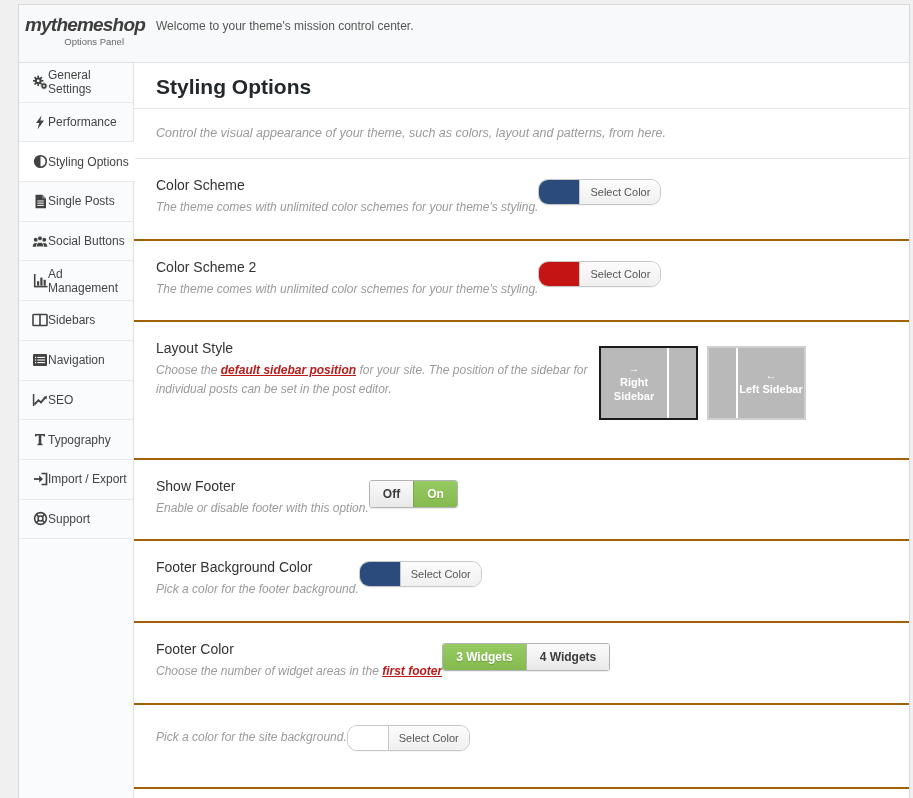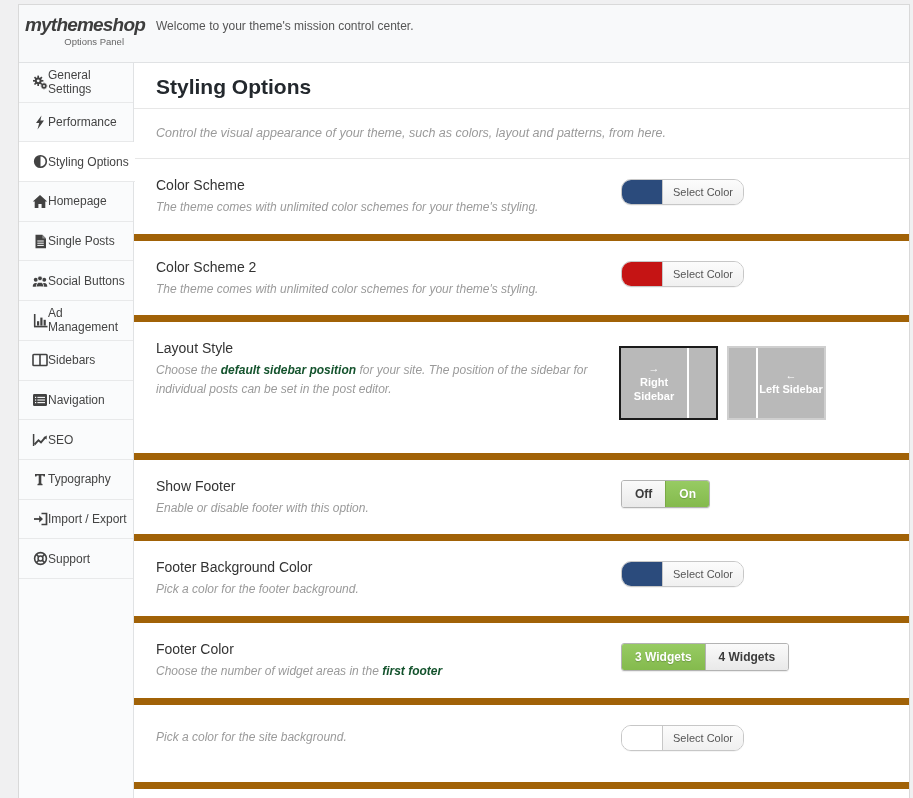--- a/index.html
+++ b/index.html
@@ -46,31 +46,31 @@
   .content { flex:1; background:#fff; display:flex; flex-direction:column; }
   .sec-title {
     height:46px; padding:12px 0 0 22px; border-bottom:1px solid #e7e7e7;
     font-size:21px; font-weight:bold; color:#23282d;
   }
   .sec-sub {
     height:50px; padding:17px 22px 0 22px; border-bottom:1px solid #e7e7e7;
     font-size:12.5px; font-style:italic; color:#9a9a9a;
   }
   .row {
-    display:flex; justify-content:space-between; align-items:flex-start;
-    padding:18px 22px 0 22px; border-bottom:7px solid #a16207;
+    display:flex; align-items:flex-start;
+    padding:18px 22px 0 22px; border-bottom:2px solid #a16207;
   }
   .row.h82 { height:82px; }
   .row.h81 { height:81px; }
   .row.h84 { height:84px; }
   .row.h138 { height:138px; }
   .row-left { max-width:445px; }
   .row-label { font-size:14px; color:#333; }
   .row-desc { font-size:12px; font-style:italic; color:#9a9a9a; margin-top:5px; line-height:1.55; }
-  .row-desc b { color:#14532d; }
+  .row-desc b { color:#b91c1c;text-decoration:underline; }
   .row-right { width:266px; flex:none; padding-top:2px; }
   
   .color-picker {
     display:inline-flex; border:1px solid #c7c7c7; border-radius:10px;
     overflow:hidden; box-shadow:0 1px 0 rgba(0,0,0,0.04); cursor:pointer;
   }
   .swatch { width:40px; height:24px; }
   .swatch-btn {
     height:24px; padding:0 10px; display:flex; align-items:center;
     font-size:11px; color:#555; background:linear-gradient(#fcfcfc,#f0f0f0);
@@ -157,28 +157,20 @@
         <span class="ic">
           <svg width="15" height="15" viewBox="0 0 16 16">
             <circle cx="8" cy="8" r="6.2" fill="none" stroke="#424242" stroke-width="1.7"></circle>
             <path d="M8 1.8 a6.2 6.2 0 0 0 0 12.4 z" fill="#424242"></path>
           </svg>
         </span>
         <span>Styling Options</span>
       </div>
 
 
-      <div class="side-item">
-        <span class="ic">
-          <svg width="16" height="15" viewBox="0 0 16 15">
-            <path d="M8 1 L15.2 7.4 L13.3 7.4 L13.3 14 L9.6 14 L9.6 10 L6.4 10 L6.4 14 L2.7 14 L2.7 7.4 L0.8 7.4 Z" fill="#424242"></path>
-          </svg>
-        </span>
-        <span>Homepage</span>
-      </div>
 
       <div class="side-item">
         <span class="ic">
           <svg width="13" height="15" viewBox="0 0 13 15">
             <path d="M1.5 0.8 h6.8 l3.7 3.7 v9.7 h-10.5 z" fill="#424242"></path>
             <path d="M8.3 0.8 l3.7 3.7 h-3.7 z" fill="#8a8a8a"></path>
             <g stroke="#fafbfc" stroke-width="1">
               <line x1="3.3" y1="7" x2="9.8" y2="7"></line>
               <line x1="3.3" y1="9.2" x2="9.8" y2="9.2"></line>
               <line x1="3.3" y1="11.4" x2="9.8" y2="11.4"></line>

